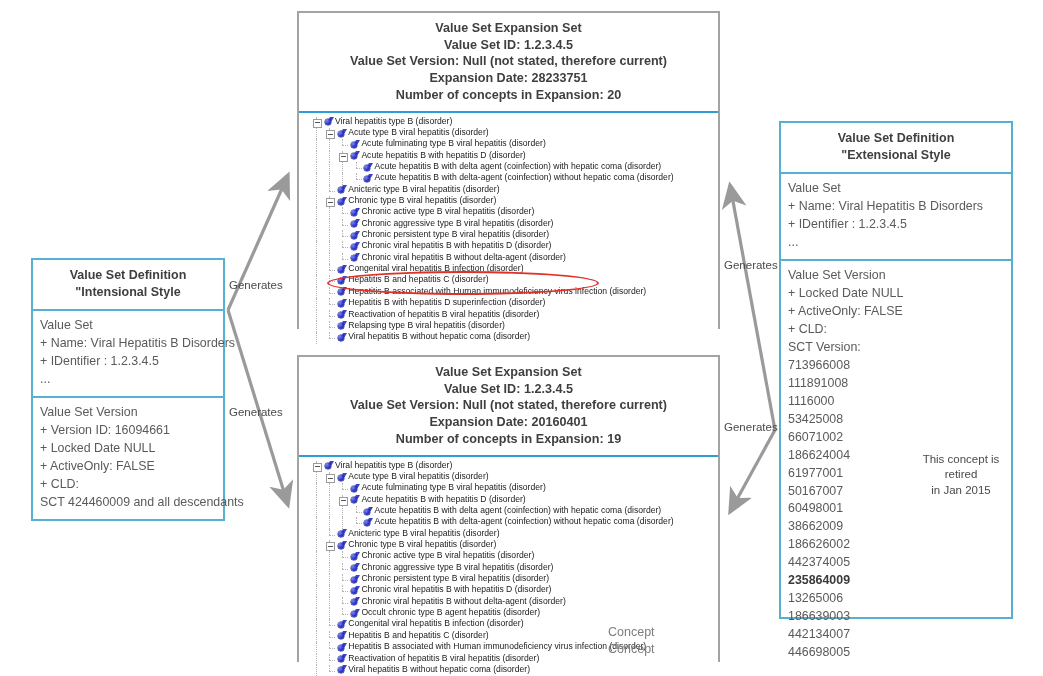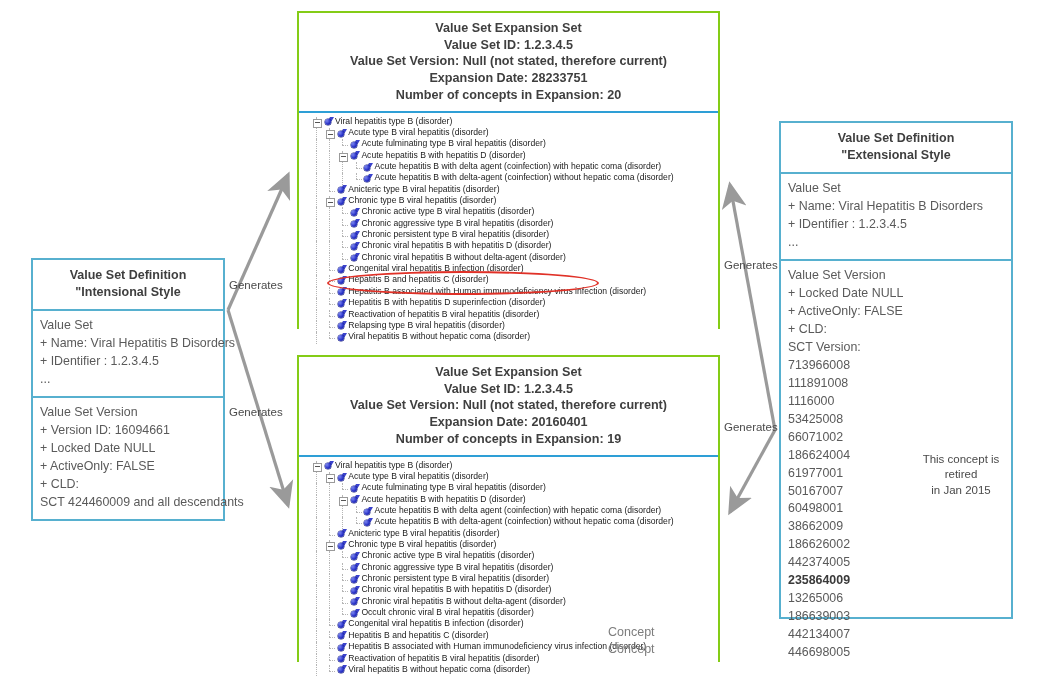--- a/index.html
+++ b/index.html
@@ -10,21 +10,21 @@
   .defbox{position:absolute;box-sizing:border-box;background:#fff;}
   .defhdr{box-sizing:border-box;border:2px solid #57b0cf;background:#fff;
           text-align:center;font-weight:bold;font-size:12.5px;color:#3f3f3f;
           line-height:1.35;padding:7px 4px 8px 4px;}
   .defsec{box-sizing:border-box;border:2px solid #57b0cf;border-top:none;
           background:#fff;font-size:12.4px;color:#5a5a5a;line-height:1.45;
           padding:6px 7px 7px 7px;}
   .defsec div{white-space:pre;}
 
   
-  .exp{position:absolute;box-sizing:border-box;border:2px solid #84cc16;background:#5eead4;}
+  .exp{position:absolute;box-sizing:border-box;border:2px solid #a3a3a3;background:#5eead4;}
   .exphdr{box-sizing:border-box;text-align:center;font-weight:bold;
           font-size:12.6px;color:#3f3f3f;line-height:1.33;padding:7px 4px 7px 4px;
           border-bottom:2px solid #2e9fd6;background:#fff;}
   .treewrap{box-sizing:border-box;padding:4px 3px 2px 6px;background:#fff;
             position:relative;}
   .trow{position:relative;height:11.35px;font-size:8.6px;color:#1a1a1a;
         white-space:nowrap;line-height:11.35px;}
   .tlabel{position:absolute;left:0;top:-1px;}
   .node{position:absolute;width:9px;height:9px;top:1px;}
   .node i{position:absolute;left:1.5px;top:1.5px;width:6px;height:6px;border-radius:50%;
@@ -529,21 +529,21 @@
       </div>
       <div class="trow">
         <div class="vline" style="left: 11px; top: 0px; height: 11.35px;"></div>
         <div class="vline" style="left: 24.2px; top: 0px; height: 11.35px;"></div>
         <div class="vline" style="left: 37.4px; top: 0px; height: 6px;"></div>
         <div class="hline" style="left: 37.4px; top: 6px; width: 6px;"></div>
         <div class="node" style="left: 44.4px;">
           <b></b>
           <i></i>
         </div>
-        <span class="tlabel" style="left: 56.4px;">Occult chronic viral B viral hepatitis (disorder)</span>
+        <span class="tlabel" style="left: 56.4px;">Occult chronic type B agent hepatitis (disorder)</span>
       </div>
       <div class="trow">
         <div class="vline" style="left: 11px; top: 0px; height: 11.35px;"></div>
         <div class="vline" style="left: 24.2px; top: 0px; height: 6px;"></div>
         <div class="hline" style="left: 24.2px; top: 6px; width: 6px;"></div>
         <div class="node" style="left: 31.2px;">
           <b></b>
           <i></i>
         </div>
         <span class="tlabel" style="left: 43.2px;">Congenital viral hepatitis B infection (disorder)</span>

